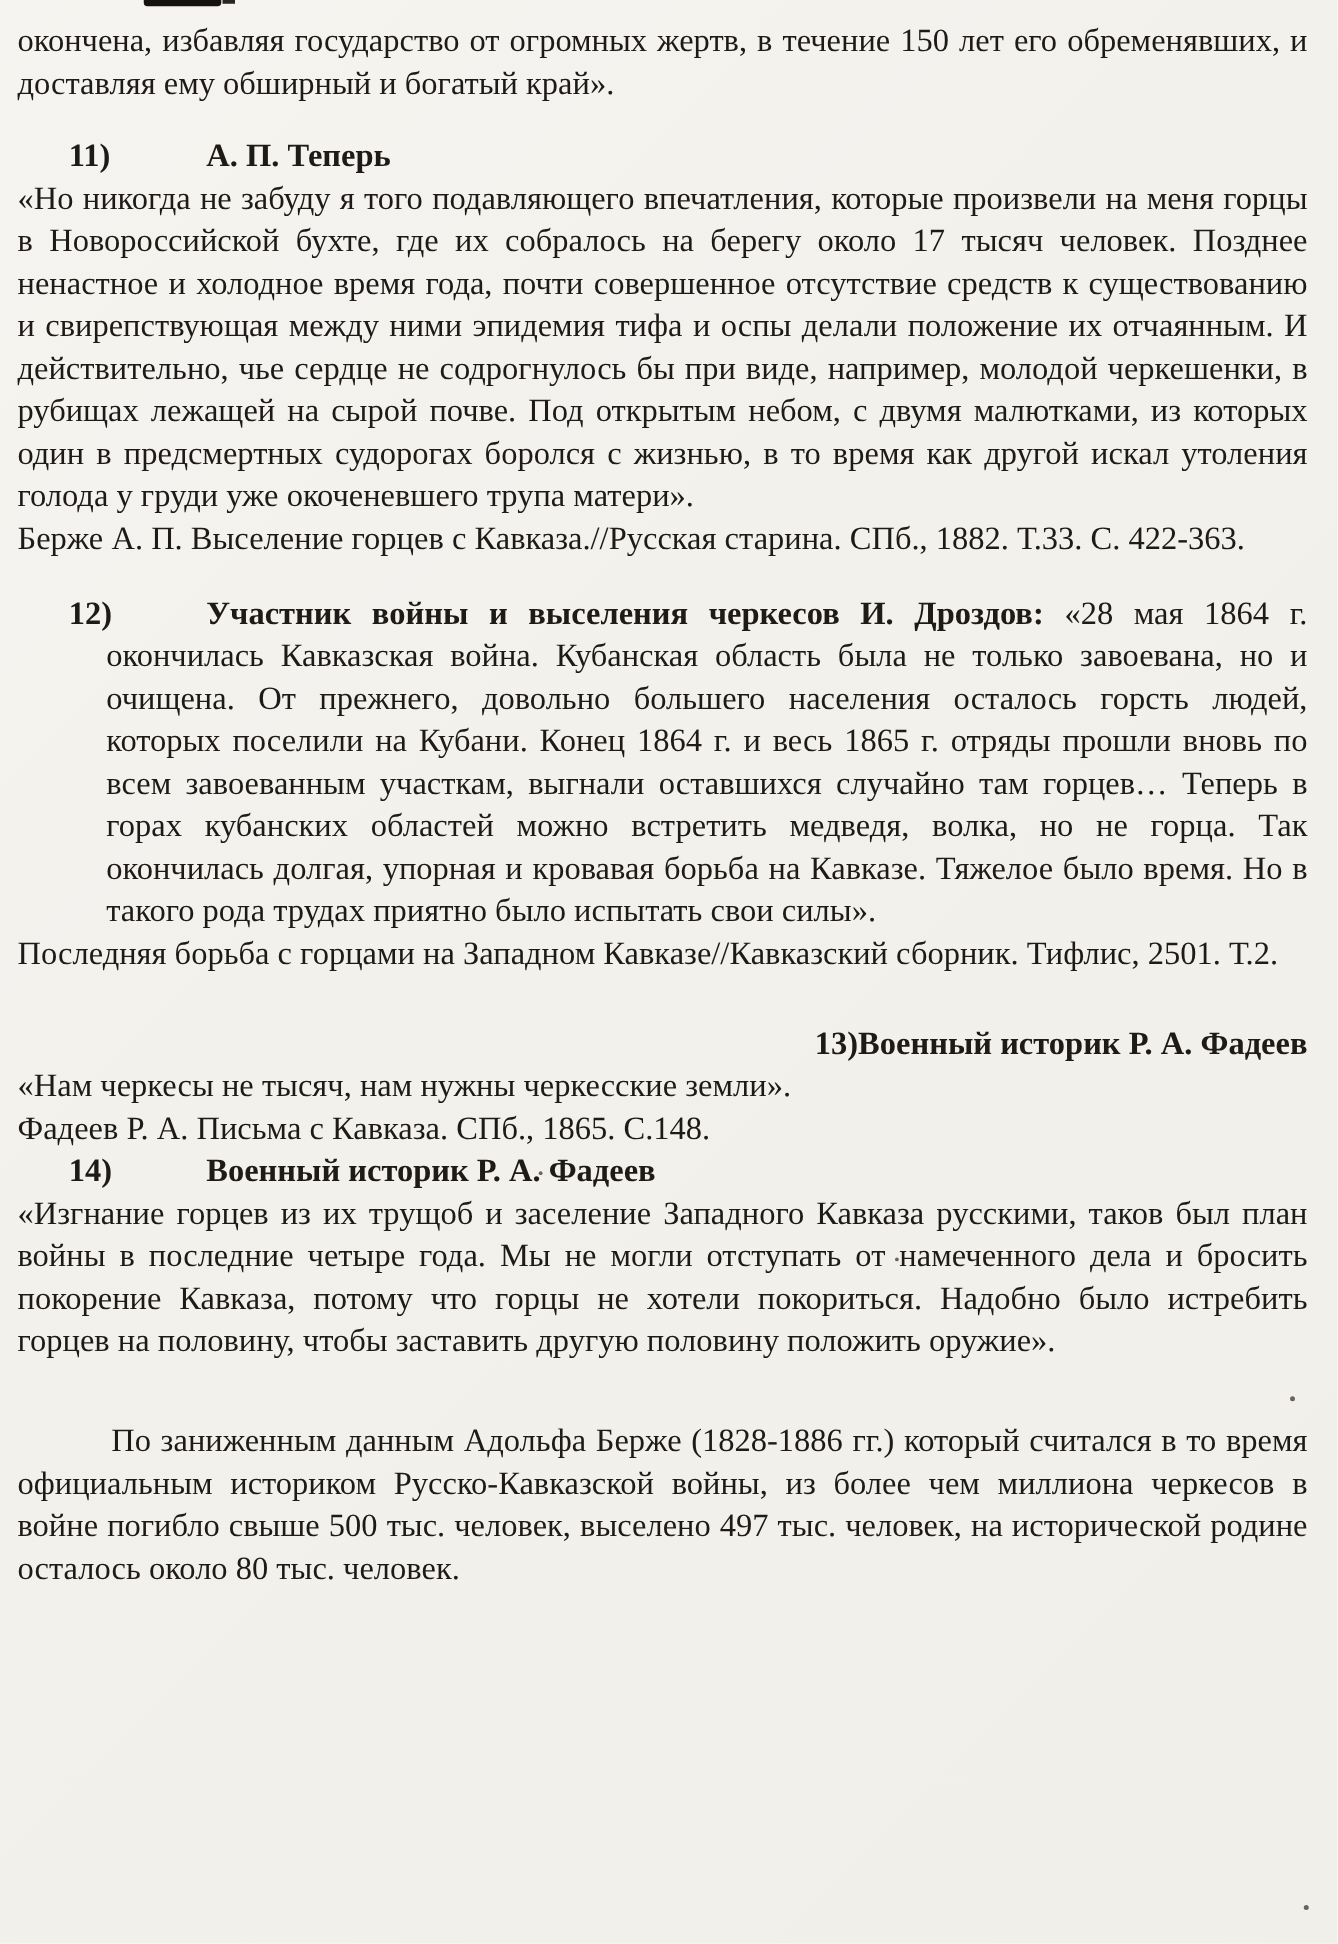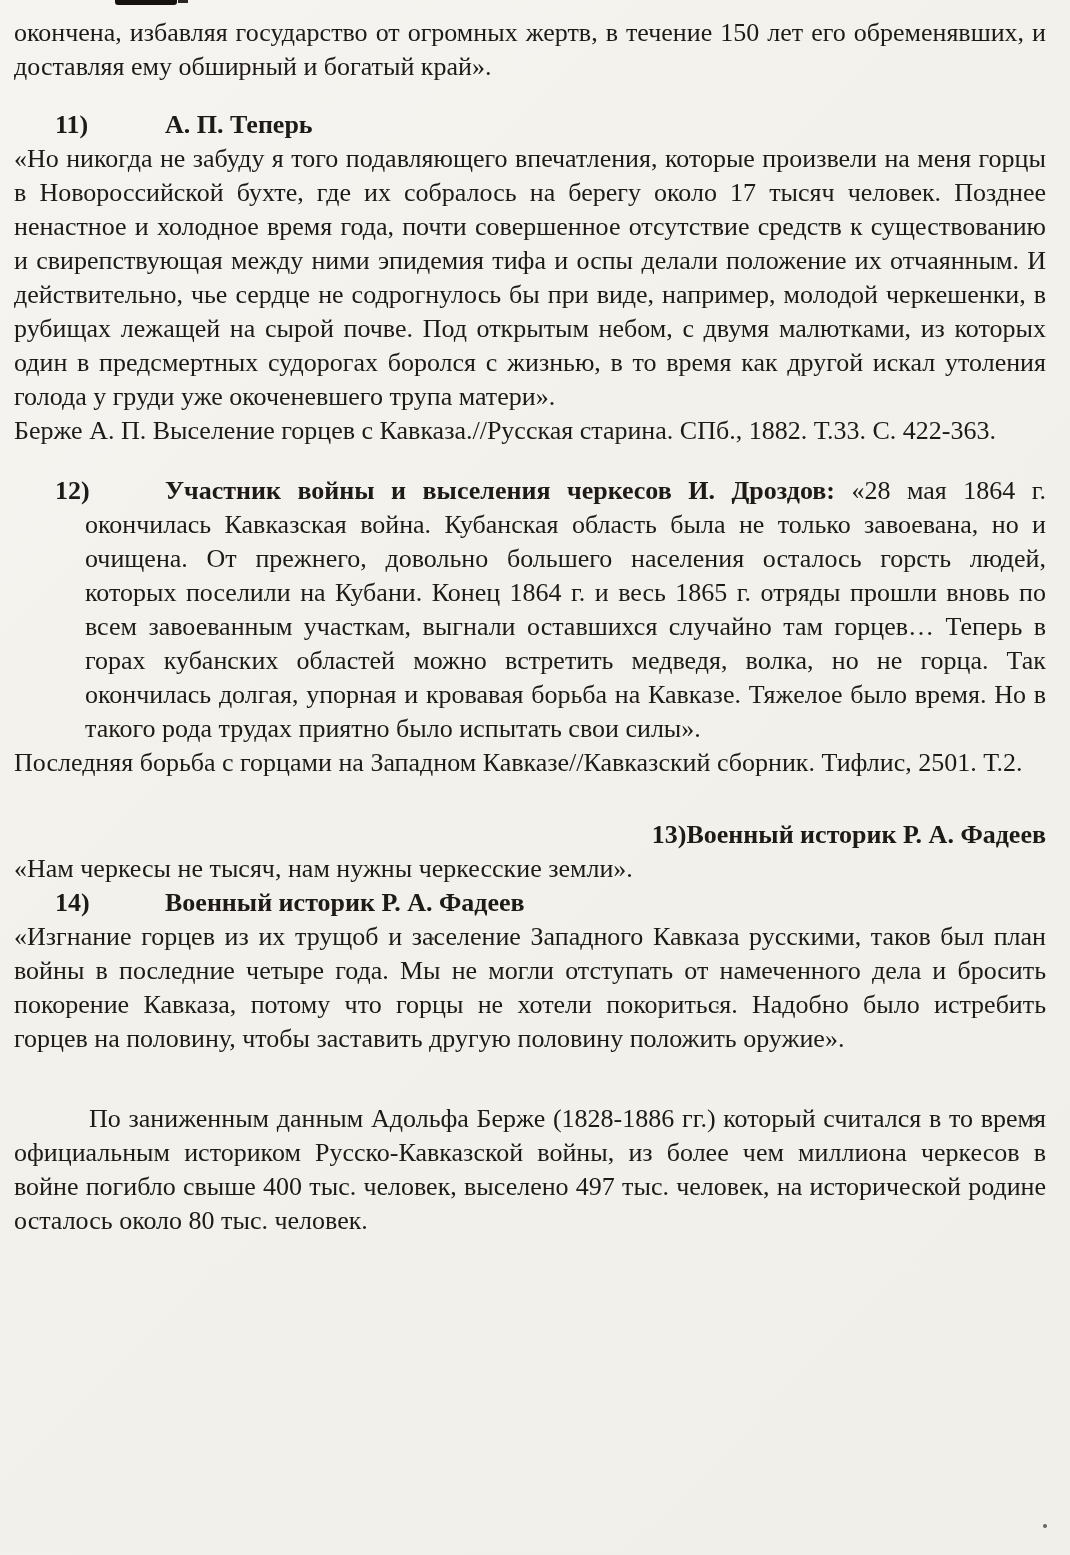--- a/index.html
+++ b/index.html
@@ -93,19 +93,20 @@
 
   <p class="heading h11"><span class="num">11)</span><b>А. П. Теперь</b></p>
   <p class="para">«Но никогда не забуду я того подавляющего впечатления, которые произвели на меня горцы в Новороссийской бухте, где их собралось на берегу около 17 тысяч человек. Позднее ненастное и холодное время года, почти совершенное отсутствие средств к существованию и свирепствующая между ними эпидемия тифа и оспы делали положение их отчаянным. И действительно, чье сердце не содрогнулось бы при виде, например, молодой черкешенки, в рубищах лежащей на сырой почве. Под открытым небом, с двумя малютками, из которых один в предсмертных судорогах боролся с жизнью, в то время как другой искал утоления голода у груди уже окоченевшего трупа матери».</p>
   <p class="para">Берже А. П. Выселение горцев с Кавказа.//Русская старина. СПб., 1882. Т.33. С. 422-363.</p>
 
   <p class="item12-block"><span class="num">12)</span><b>Участник войны и выселения черкесов И. Дроздов:</b> <span>«28 мая 1864 г. окончилась Кавказская война. Кубанская область была не только завоевана, но и очищена. От прежнего, довольно большего населения осталось горсть людей, которых поселили на Кубани. Конец 1864 г. и весь 1865 г. отряды прошли вновь по всем завоеванным участкам, выгнали оставшихся случайно там горцев… Теперь в горах кубанских областей можно встретить медведя, волка, но не горца. Так окончилась долгая, упорная и кровавая борьба на Кавказе. Тяжелое было время. Но в такого рода трудах приятно было испытать свои силы».</span></p>
   <p class="para">Последняя борьба с горцами на Западном Кавказе//Кавказский сборник. Тифлис, 2501. Т.2.</p>
 
   <p class="heading h13"><span class="num">13)</span><b>Военный историк Р. А. Фадеев</b></p>
   <p class="para">«Нам черкесы не тысяч, нам нужны черкесские земли».</p>
+  <p class="para">Фадеев Р. А. Письма с Кавказа. СПб., 1865. С.148.</p>
 
   <p class="heading h14"><span class="num">14)</span><b>Военный историк Р. А. Фадеев</b></p>
   <p class="para">«Изгнание горцев из их трущоб и заселение Западного Кавказа русскими, таков был план войны в последние четыре года. Мы не могли отступать от намеченного дела и бросить покорение Кавказа, потому что горцы не хотели покориться. Надобно было истребить горцев на половину, чтобы заставить другую половину положить оружие».</p>
 
-  <p class="closing">По заниженным данным Адольфа Берже (1828-1886 гг.) который считался в то время официальным историком Русско-Кавказской войны, из более чем миллиона черкесов в войне погибло свыше 400 тыс. человек, выселено 497 тыс. человек, на исторической родине осталось около 80 тыс. человек.</p>
+  <p class="closing">По заниженным данным Адольфа Берже (1828-1886 гг.) который считался в то время официальным историком Русско-Кавказской войны, из более чем миллиона черкесов в войне погибло свыше 500 тыс. человек, выселено 497 тыс. человек, на исторической родине осталось около 80 тыс. человек.</p>
 
 </div>
 
 </body></html>

